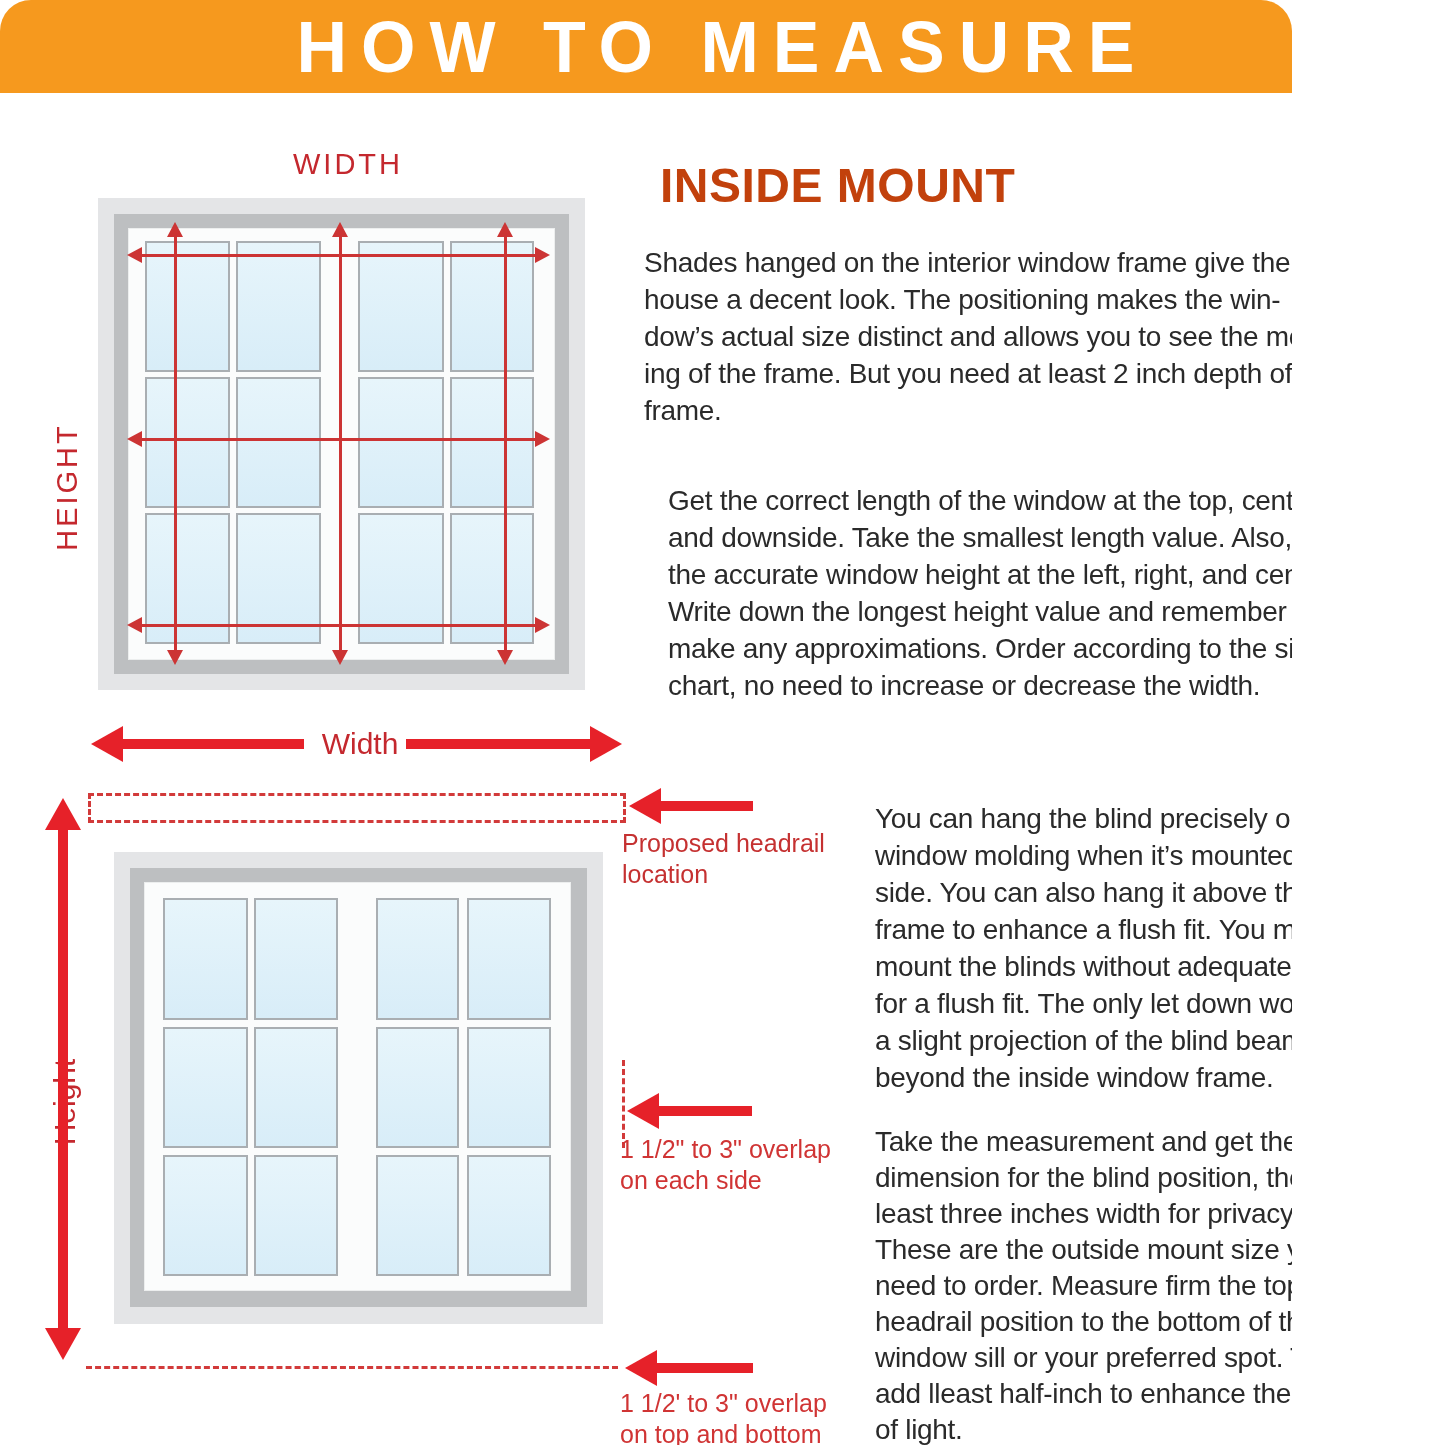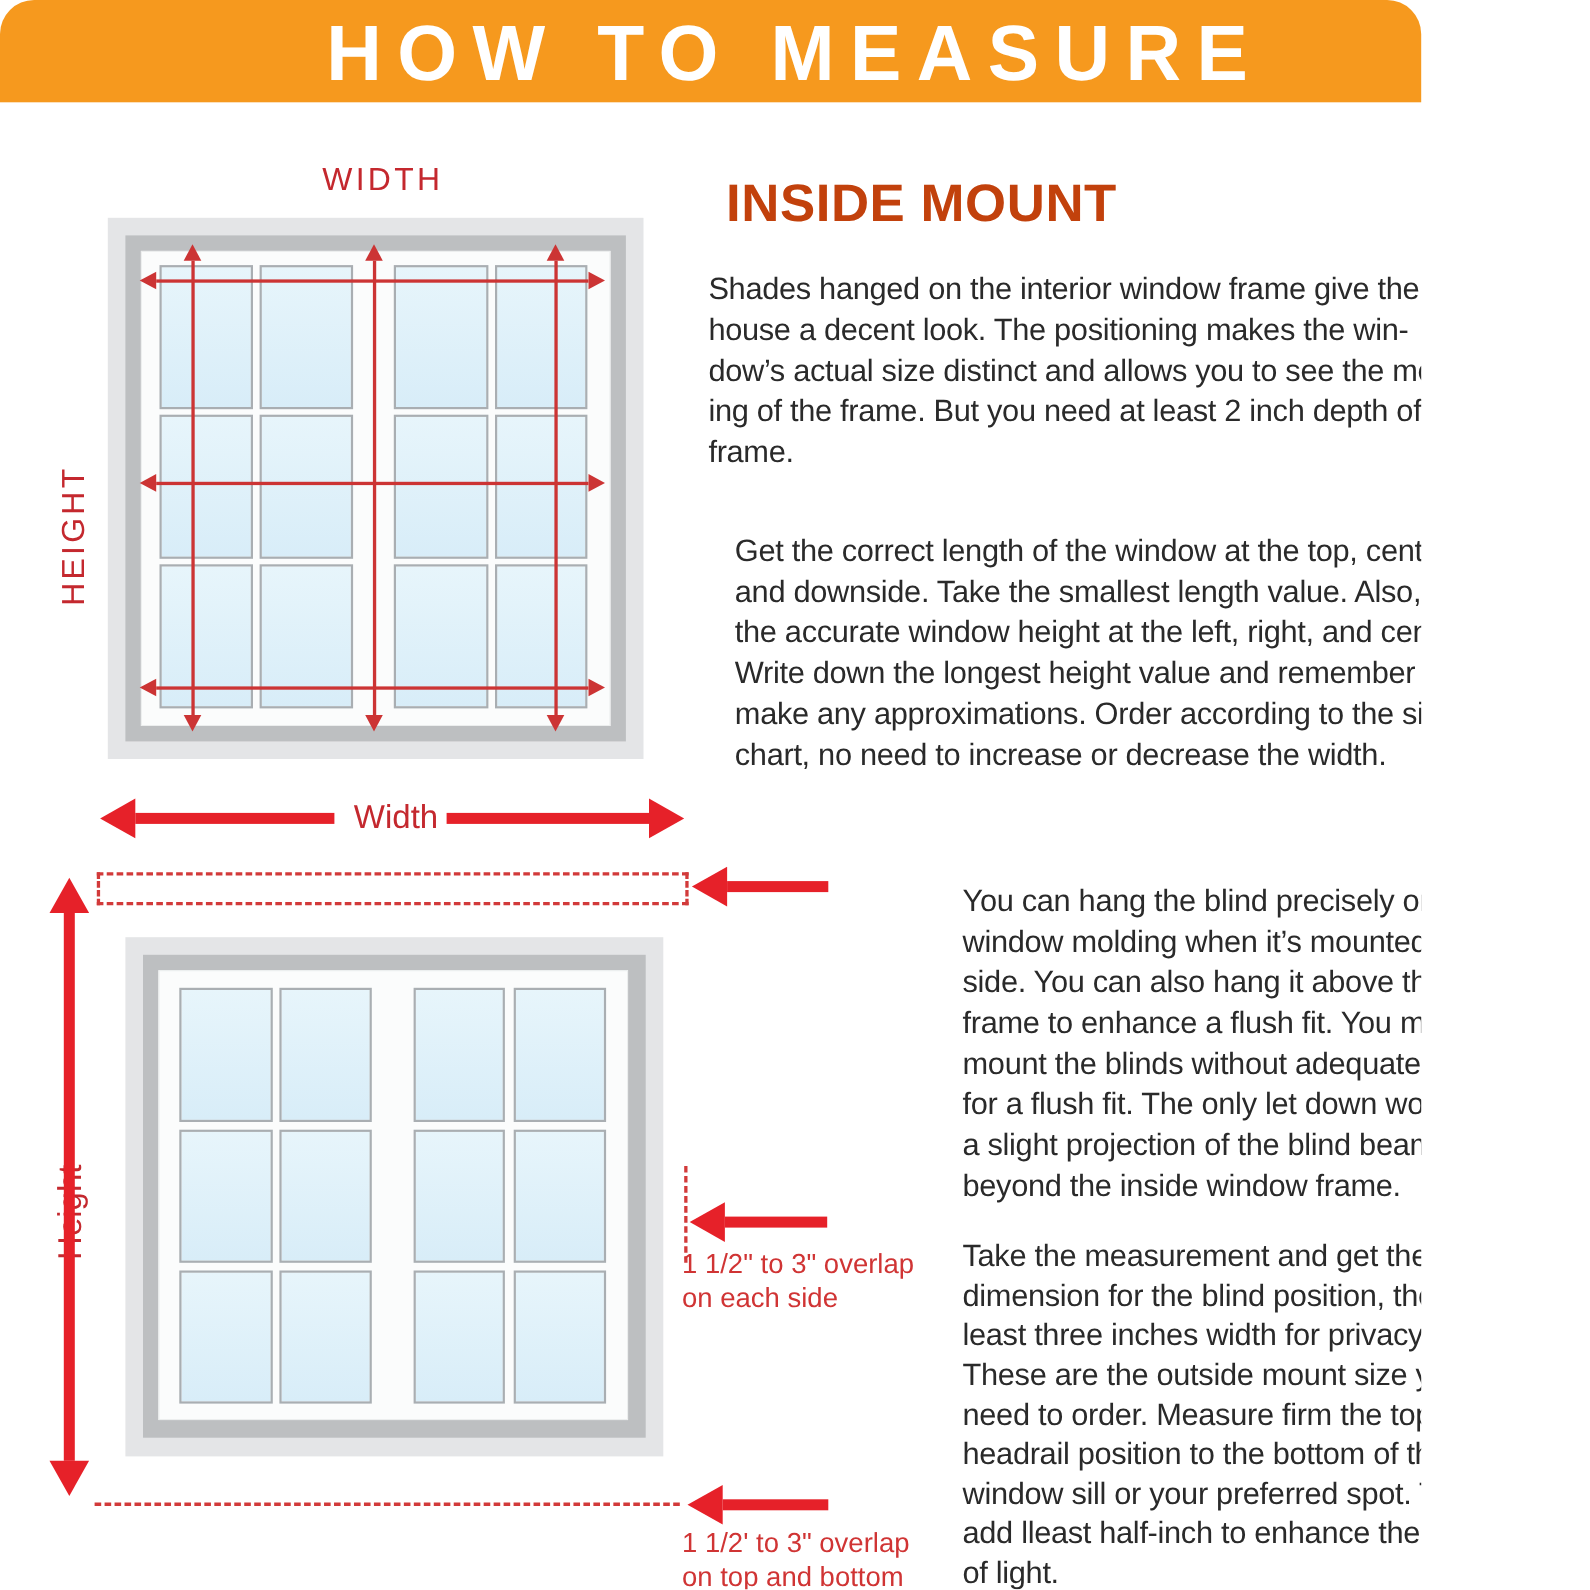--- a/index.html
+++ b/index.html
@@ -64,20 +64,22 @@
 
   <div class="abs dash-rect" style="left:88px;top:793px;width:532px;height:24px;"></div>
 
   <div class="abs win-outer" style="left:114px;top:852px;width:489px;height:472px;"></div>
   <div class="abs win-bevel" style="left:130px;top:868px;width:457px;height:439px;"></div>
   <div class="abs win-white" style="left:144px;top:882px;width:427px;height:409px;"></div>
 
   <div class="abs dash-v" style="left:622px;top:1060px;width:0;height:88px;"></div>
   <div class="abs dash-h" style="left:86px;top:1366px;width:532px;height:0;"></div>
 
+  <div class="diagram-caption" style="left:622px;top:828px;color:#c53131;">Proposed headrail
+location</div>
   <div class="diagram-caption" style="left:620px;top:1134px;">1 1/2" to 3" overlap
 on each side</div>
   <div class="diagram-caption" style="left:620px;top:1388px;">1 1/2' to 3" overlap
 on top and bottom</div>
 
   <div id="shapes">
       <div style="position: absolute; background: linear-gradient(rgb(231, 245, 251), rgb(216, 237, 248)); border: 2px solid rgb(169, 174, 178); box-sizing: border-box; left: 145px; top: 241px; width: 85px; height: 131px;"></div>
       <div style="position: absolute; background: linear-gradient(rgb(231, 245, 251), rgb(216, 237, 248)); border: 2px solid rgb(169, 174, 178); box-sizing: border-box; left: 145px; top: 377px; width: 85px; height: 131px;"></div>
       <div style="position: absolute; background: linear-gradient(rgb(231, 245, 251), rgb(216, 237, 248)); border: 2px solid rgb(169, 174, 178); box-sizing: border-box; left: 145px; top: 513px; width: 85px; height: 131px;"></div>
       <div style="position: absolute; background: linear-gradient(rgb(231, 245, 251), rgb(216, 237, 248)); border: 2px solid rgb(169, 174, 178); box-sizing: border-box; left: 236px; top: 241px; width: 85px; height: 131px;"></div>

